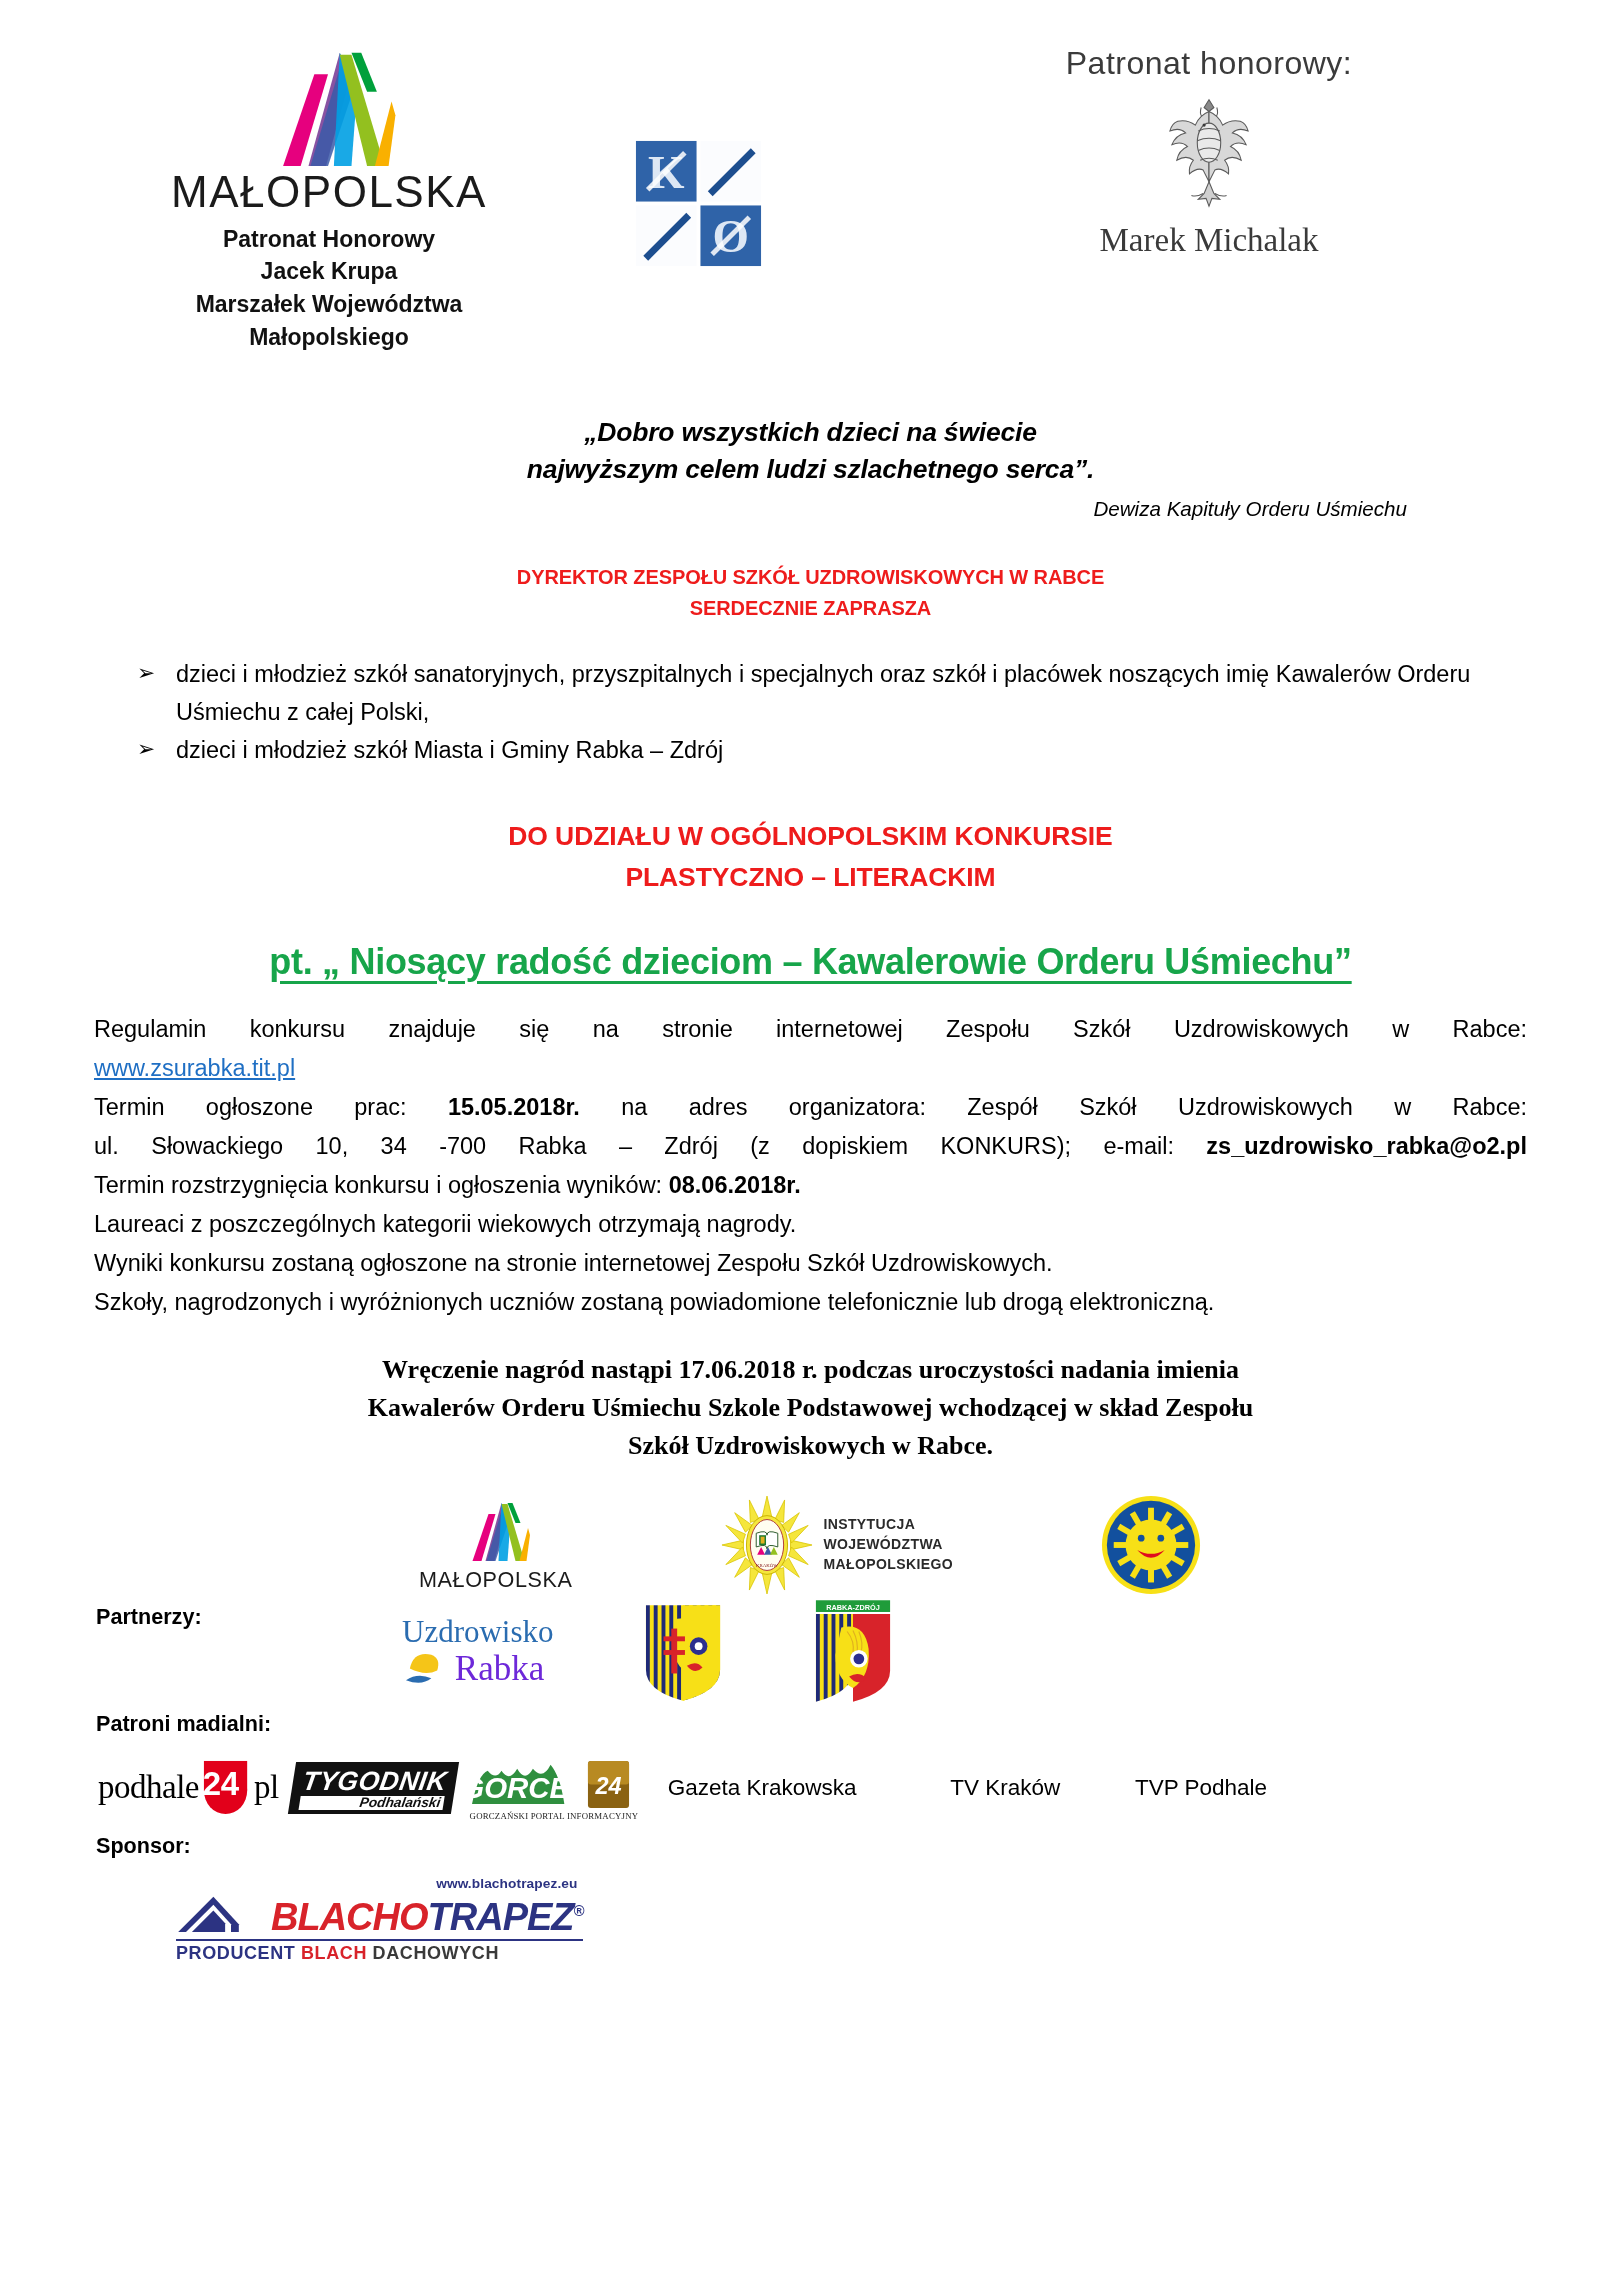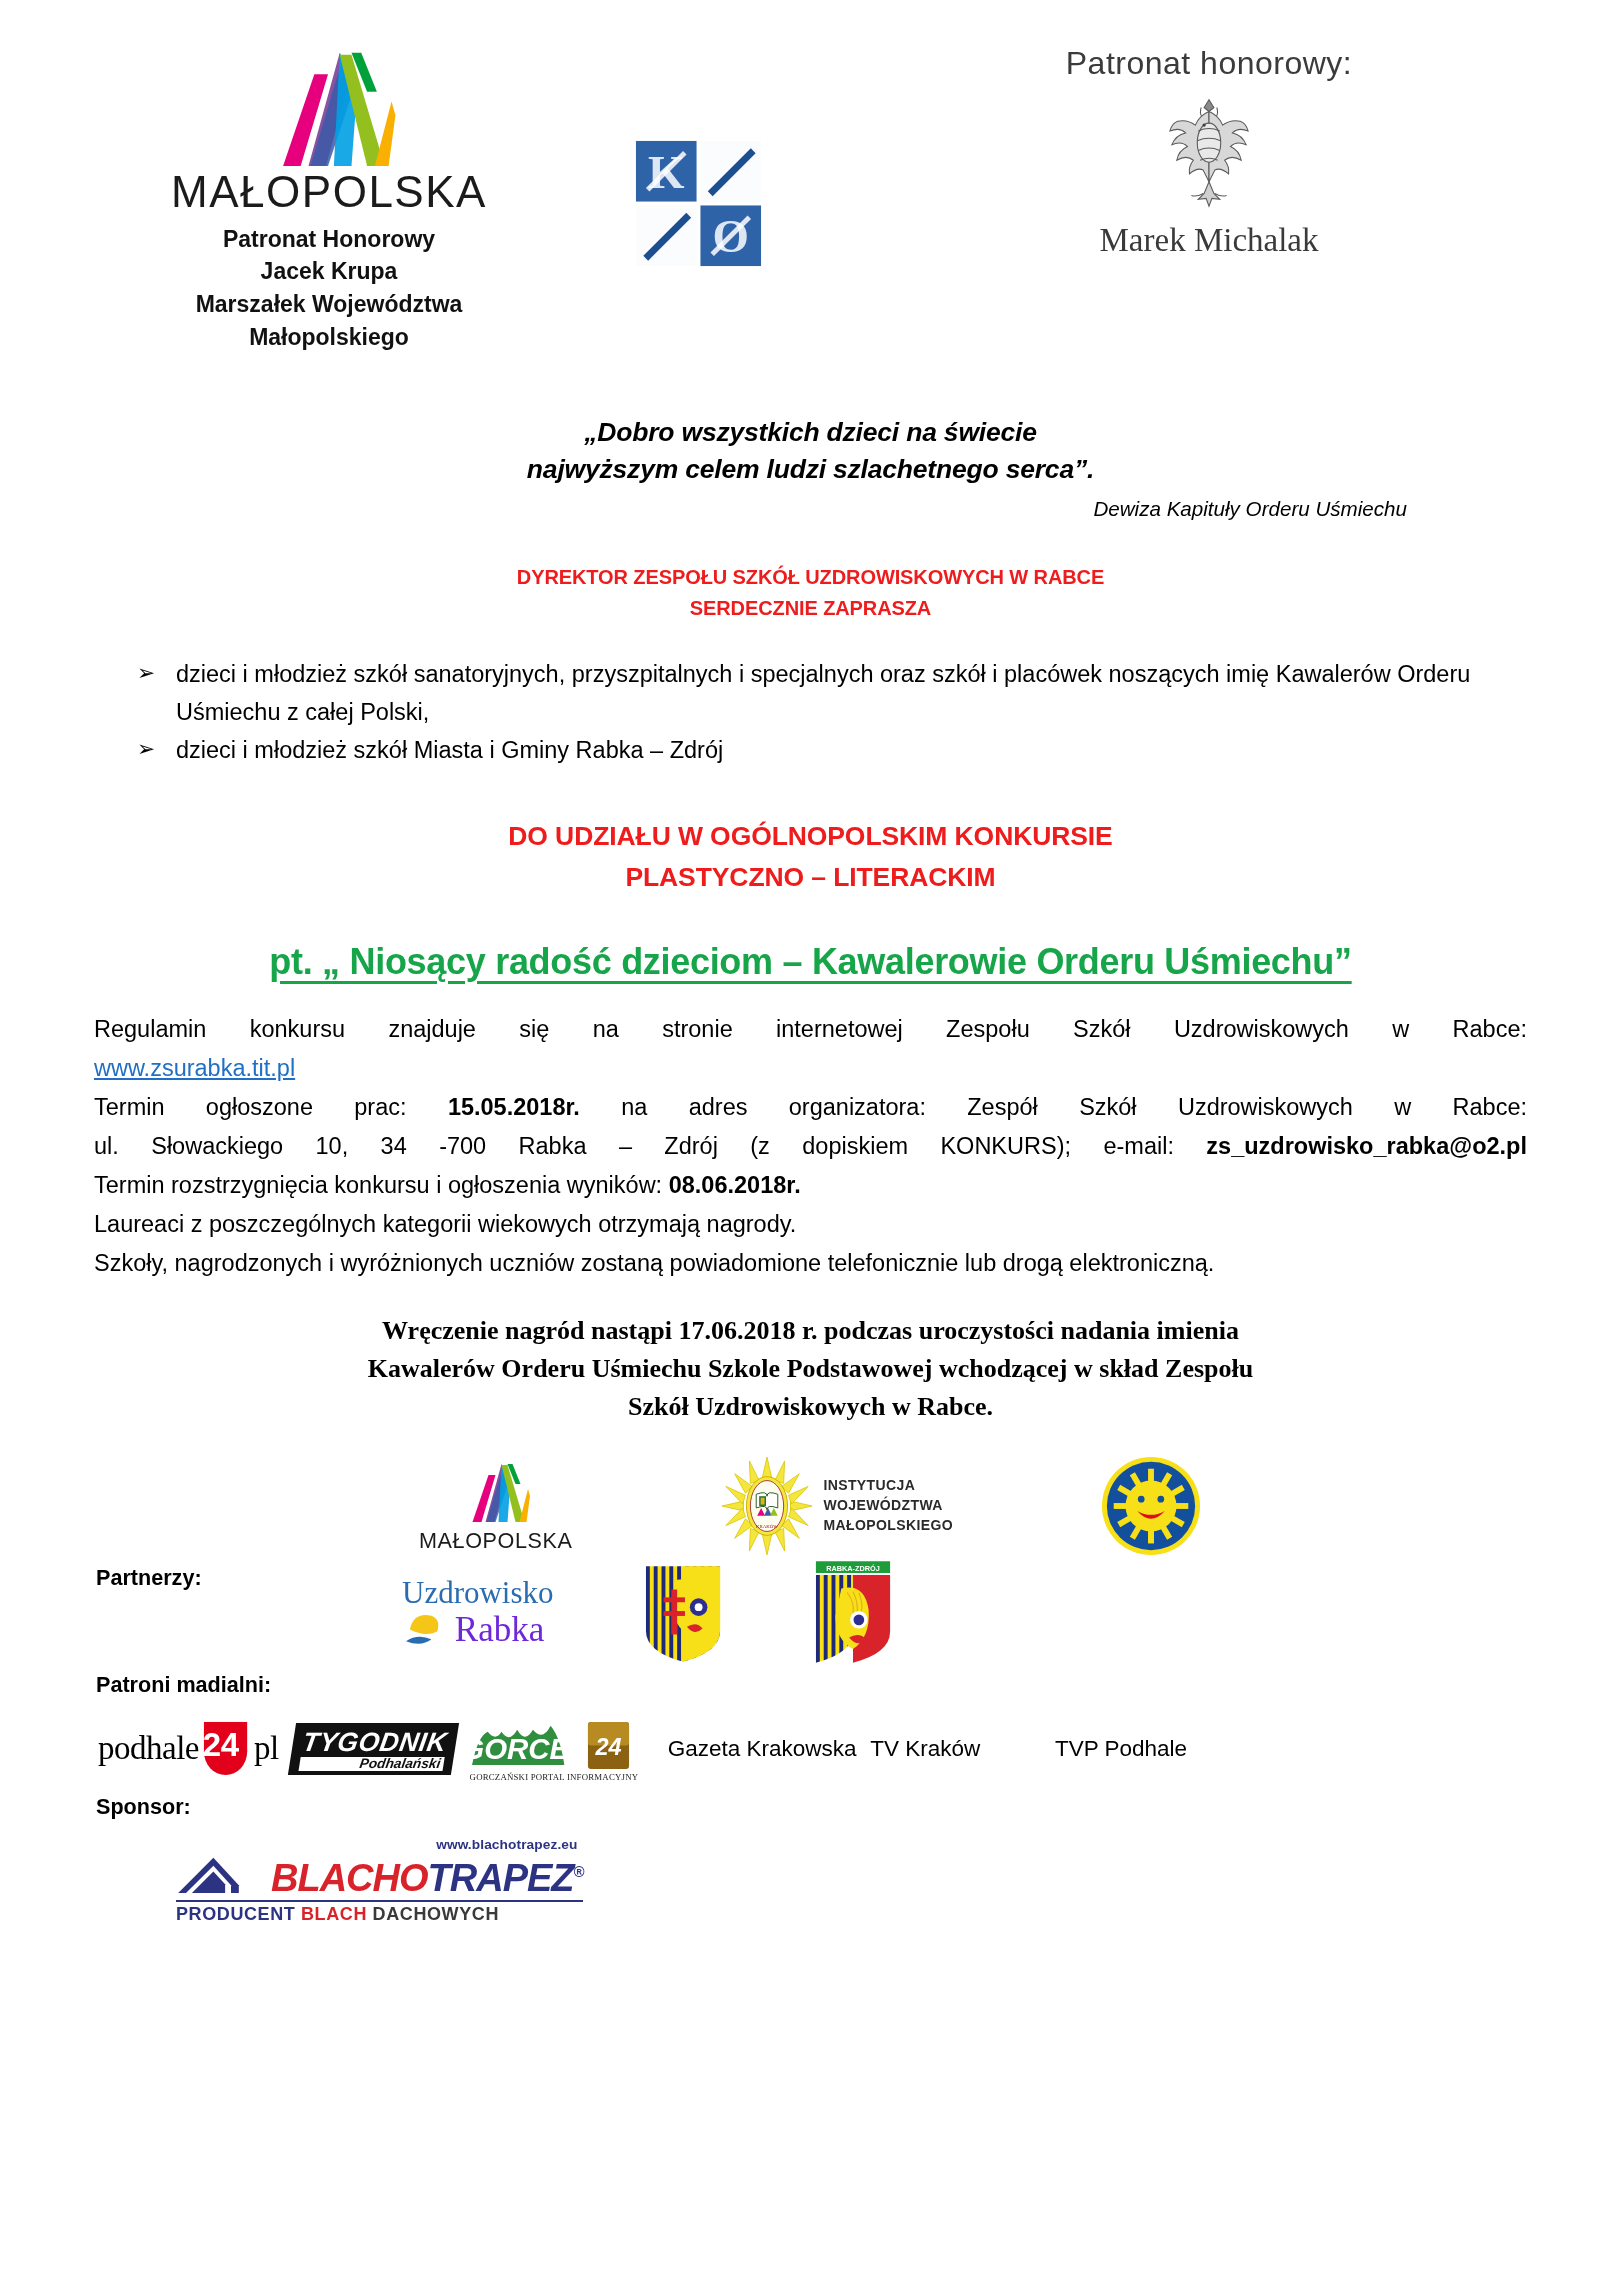--- a/index.html
+++ b/index.html
@@ -431,20 +431,21 @@
 
   <div class="green-title">pt. „ Niosący radość dzieciom – Kawalerowie Orderu Uśmiechu”</div>
 
   <div class="body-text">
     <p class="just">Regulamin konkursu znajduje się na stronie internetowej Zespołu Szkół Uzdrowiskowych w Rabce:</p>
     <p><a class="link" href="#">www.zsurabka.tit.pl</a></p>
     <p class="just"><span>Termin ogłoszone prac: </span><span class="b">15.05.2018r.</span><span> na adres   organizatora: Zespół Szkół Uzdrowiskowych  w Rabce:</span></p>
     <p class="just"><span>ul. Słowackiego 10, 34 -700 Rabka – Zdrój (z dopiskiem KONKURS); e-mail:   </span><span class="b">zs_uzdrowisko_rabka@o2.pl</span></p>
     <p><span>Termin rozstrzygnięcia konkursu i ogłoszenia wyników: </span><span class="b">08.06.2018r.</span></p>
     <p>Laureaci z poszczególnych kategorii wiekowych otrzymają nagrody.</p>
+    <p>Wyniki konkursu zostaną ogłoszone na stronie internetowej Zespołu Szkół Uzdrowiskowych.</p>
     <p>Szkoły, nagrodzonych i wyróżnionych uczniów zostaną powiadomione telefonicznie  lub drogą elektroniczną.</p>
   </div>
 
   <div class="ceremony">
     <div>Wręczenie nagród nastąpi 17.06.2018 r. podczas  uroczystości nadania imienia</div>
     <div>Kawalerów Orderu Uśmiechu Szkole Podstawowej wchodzącej w skład Zespołu</div>
     <div>Szkół Uzdrowiskowych w Rabce.</div>
   </div>
 
   <div class="logo-row-1">
@@ -605,21 +606,21 @@
         <svg width="45" height="51" viewBox="0 0 46 52">
           <rect x="2" y="2" width="42" height="48" rx="3" fill="#8a6212"></rect>
           <rect x="2" y="2" width="42" height="24" rx="3" fill="#b88a22"></rect>
           <text x="23" y="36" font-size="24" font-weight="bold" font-style="italic" fill="#ffffff" text-anchor="middle" font-family="'Liberation Sans',sans-serif">24</text>
         </svg>
       </div>
       <div class="gorce-sub">GORCZAŃSKI PORTAL INFORMACYJNY</div>
     </div>
 
     <div class="media-text-item" style="margin-left:15.7px;">Gazeta Krakowska</div>
-    <div class="media-text-item" style="">TV  Kraków</div>
+    <div class="media-text-item" style="margin-left:80px;">TV  Kraków</div>
     <div class="media-text-item" style="margin-left:61px;">TVP Podhale</div>
   </div>
 
   <div class="section-label">Sponsor:</div>
   <div class="sponsor-row">
     <div class="blacho">
       <div class="blacho-url">www.blachotrapez.eu</div>
       <div style="display:flex;align-items:flex-end;gap:32px;">
         <svg width="65" height="43" viewBox="0 0 66 44" style="margin-right:-2px;margin-bottom:2px;">
           <path d="M2 42 L38 6 L64 34 L64 42 Z" fill="#2c3382"></path>

